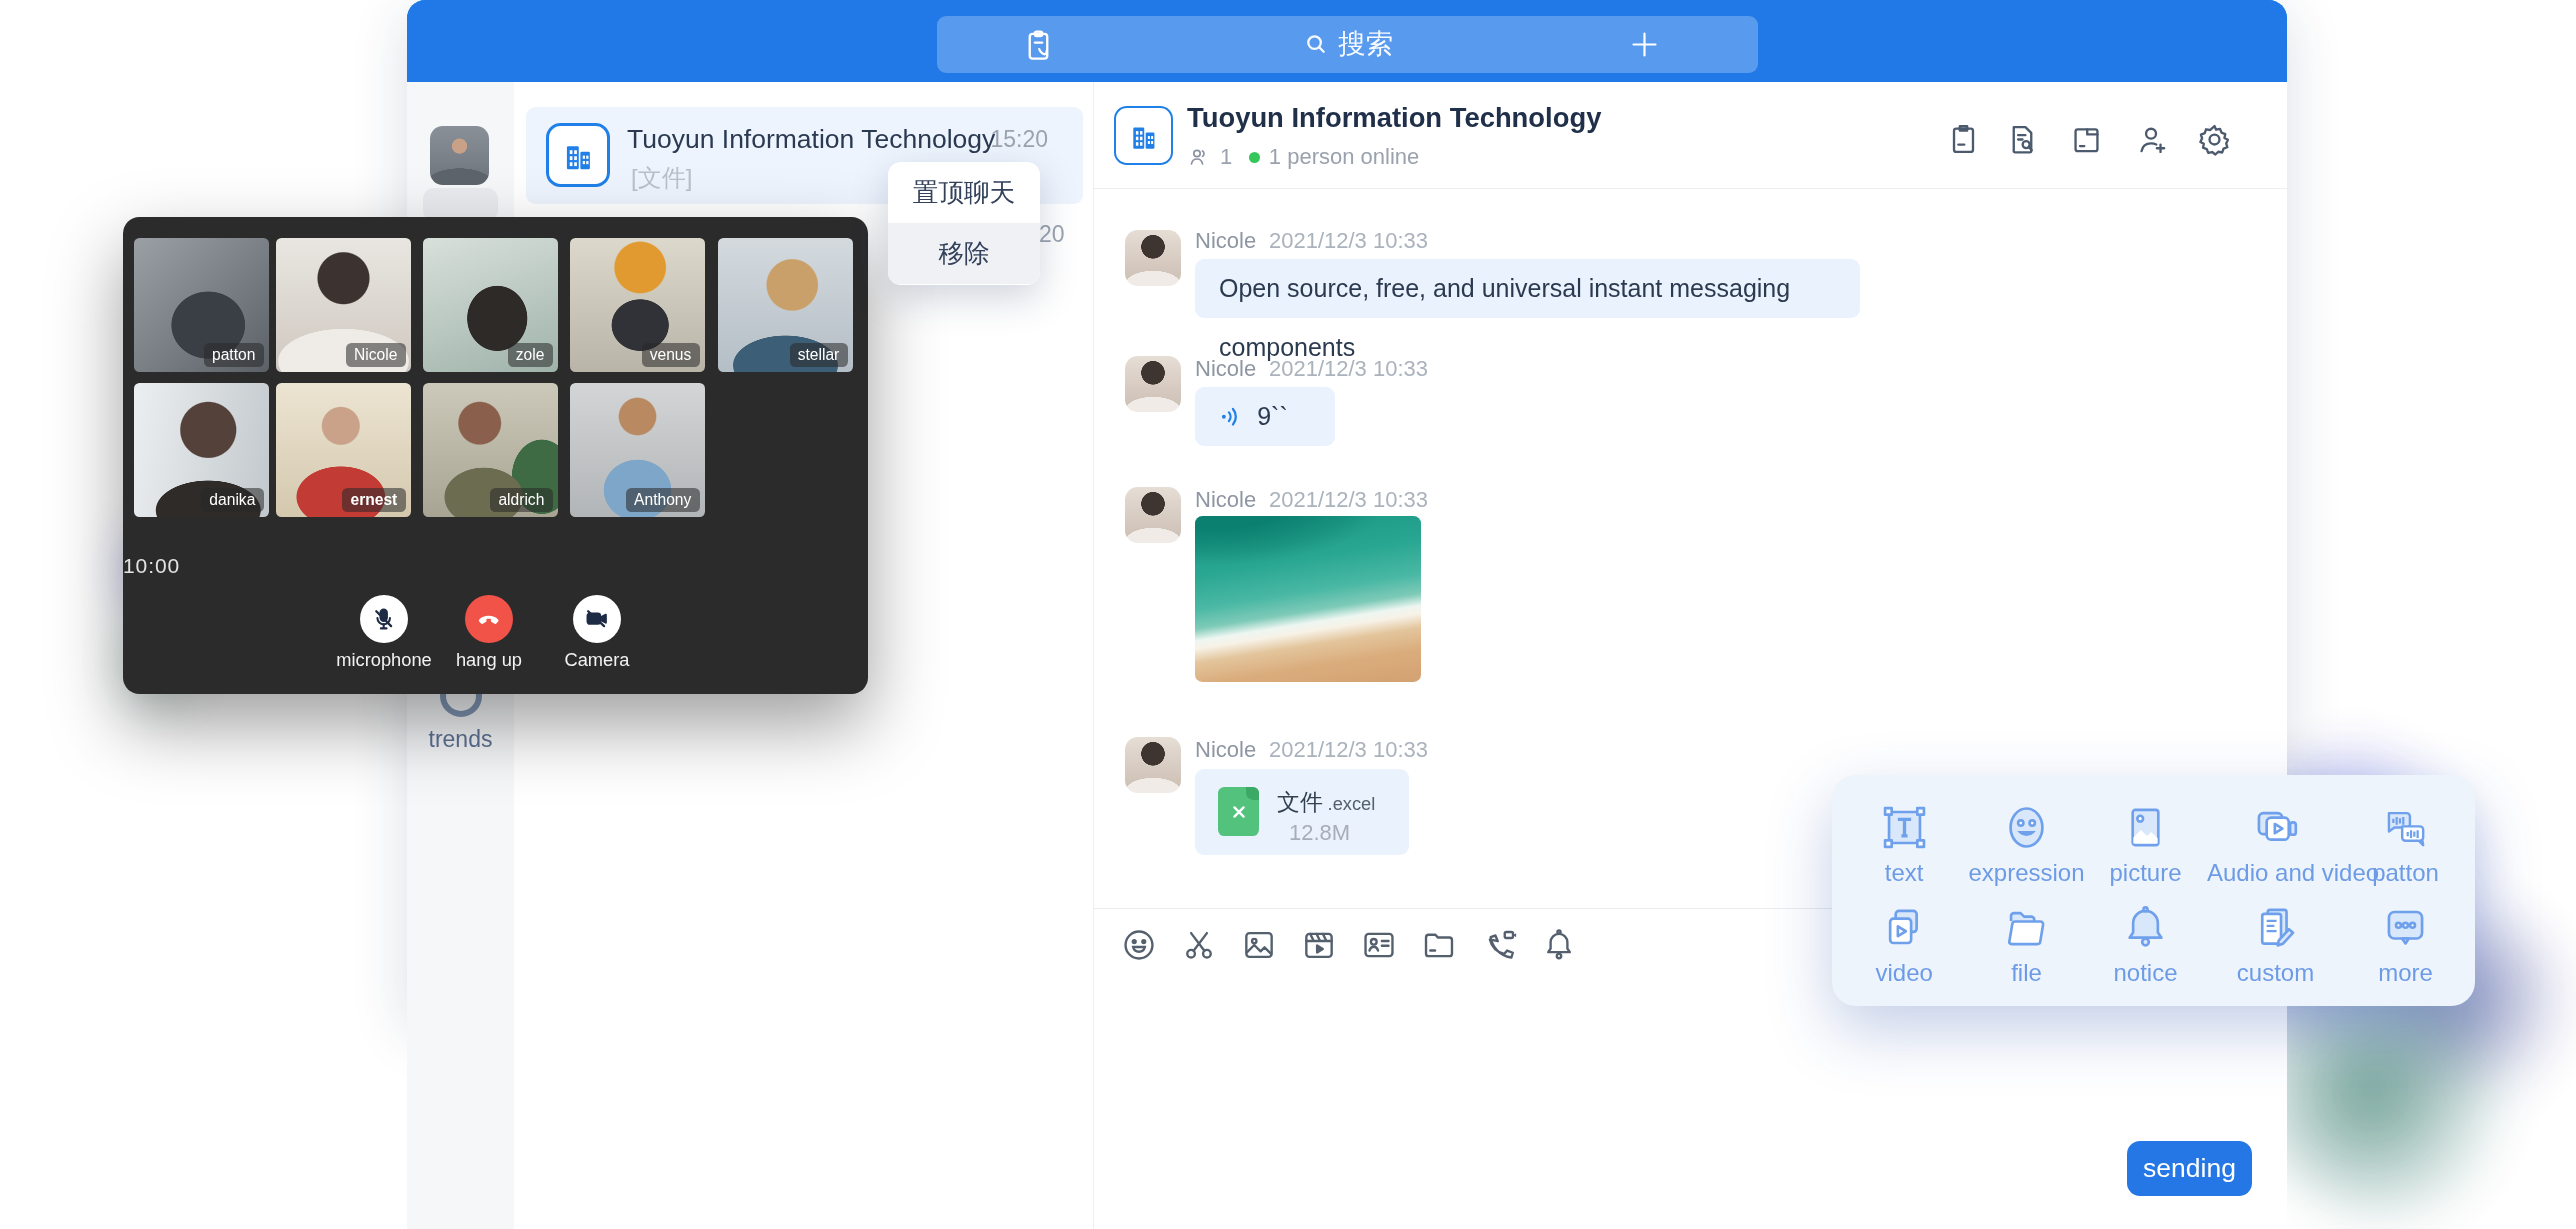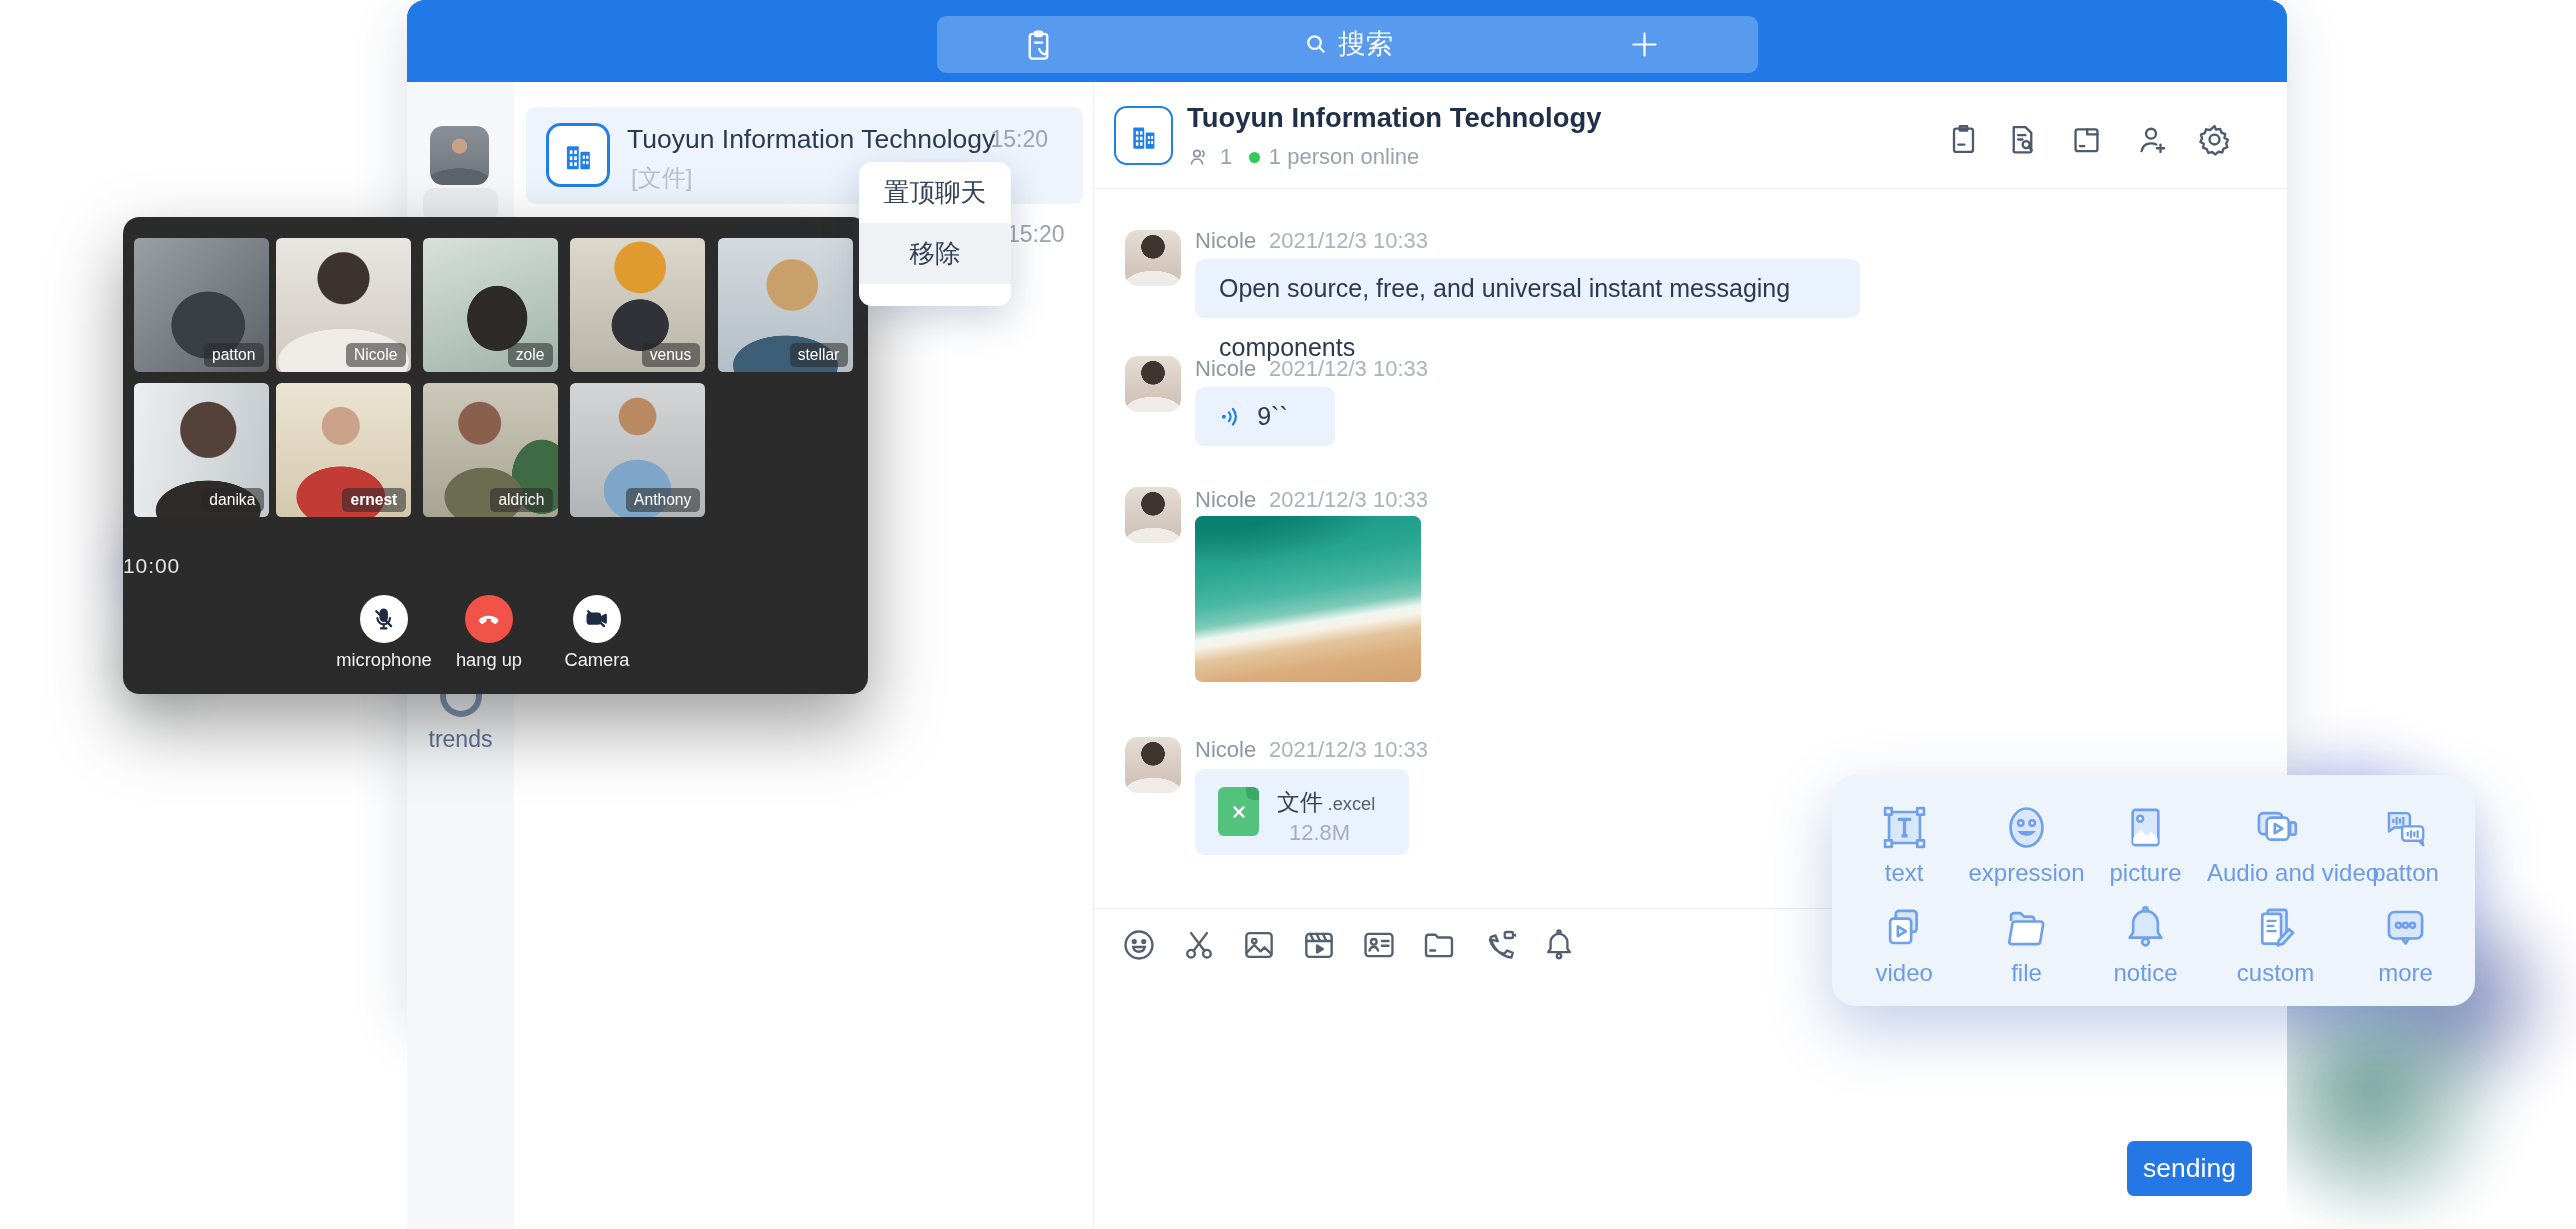--- a/index.html
+++ b/index.html
@@ -55,21 +55,21 @@
   .org-box { position:absolute; width:64px; height:64px; border:3.7px solid #2080e8; border-radius:14.6px;
     background:#fff; color:#2080e8; display:flex; align-items:center; justify-content:center; }
   .convo .org-box { left:20px; top:15.6px; }
   .org-box svg { width:38px; height:38px; }
   .convo-title { position:absolute; left:101px; top:16.5px; font-size:26.5px; color:#2b3a51; font-weight:500; }
   .convo-sub { position:absolute; left:105px; top:55px; font-size:24px; color:#b9c0c9;text-align:center; }
   .convo-time { position:absolute; right:35px; top:19px; font-size:23px; color:#9ba3ae; }
   .row2-time { position:absolute; left:493px; top:139px; font-size:23px; color:#9ba3ae; }
 
   
-  .ctxmenu { position:absolute; left:859px; top:162px; width:152px; height:144px; z-index:6;
+  .ctxmenu { position:absolute; left:888px; top:162px; width:152px; height:123px; z-index:6;
     background:#fff; border-radius:12.8px; box-shadow:0 12.8px 37px rgba(40,60,100,.22); overflow:hidden; }
   .ctxitem { width:100%; height:61px; display:flex; align-items:center; justify-content:center;
     font-size:25.6px; color:#33415a; }
   .ctxitem.alt { background:#eff1f4; }
 
   
   .callpanel { position:absolute; left:123px; top:217px; width:745px; height:477px; z-index:5;
     background:#2b2b2c; border-radius:16.5px; box-shadow:0 31px 73px rgba(0,0,0,.38); }
   .vtile { position:absolute; width:135px; height:134px; border-radius:5.5px; overflow:hidden; }
   .vname { position:absolute; right:5.5px; bottom:5.5px; background:rgba(40,40,40,.55); color:#fff;
@@ -130,21 +130,21 @@
   .file-icon svg { width:22px; height:22px; color:#fff; }
   .file-name { position:absolute; left:82px; top:18.3px; font-size:23px; color:#33404f; }
   .file-ext { font-size:18.3px; color:#55606e; margin-left:4.6px; }
   .file-size { position:absolute; left:94px; top:51px; font-size:22px; color:#a8aeb8; }
 
   
   .msg-toolbar { position:absolute; left:0; top:826px; width:100%; border-top:1.8px solid #e9ebee; height:82px; }
   .tbi { position:absolute; top:16.5px; width:38px; height:38px; color:#55606e; }
   .tbi svg { width:38px; height:38px; }
   .send-btn { position:absolute; left:1033px; top:1059px; width:125px; height:55px; background:#2577e6;
-    border:none; border-radius:7px; color:#fff; font-size:26.5px; font-family:inherit;
+    border:none; border-radius:13px; color:#fff; font-size:26.5px; font-family:inherit;
     display:flex; align-items:center; justify-content:center;text-align:right; }
 
   
   .featpanel { position:absolute; left:1832px; top:775px; width:643px; height:231px; z-index:7;
     background:#eef4fc; border-radius:24px; box-shadow:0 24px 64px rgba(40,80,170,.28); }
   .feat { position:absolute; width:137px; text-align:center; color:#6d9be6; }
   .feat-icon { display:inline-flex; width:55px; height:55px; align-items:center; justify-content:center;
     color:#6fa0ec; }
   .feat-icon svg { width:53px; height:53px; }
   .feat-label { margin-top:1.8px; font-size:24px; white-space:nowrap; }

